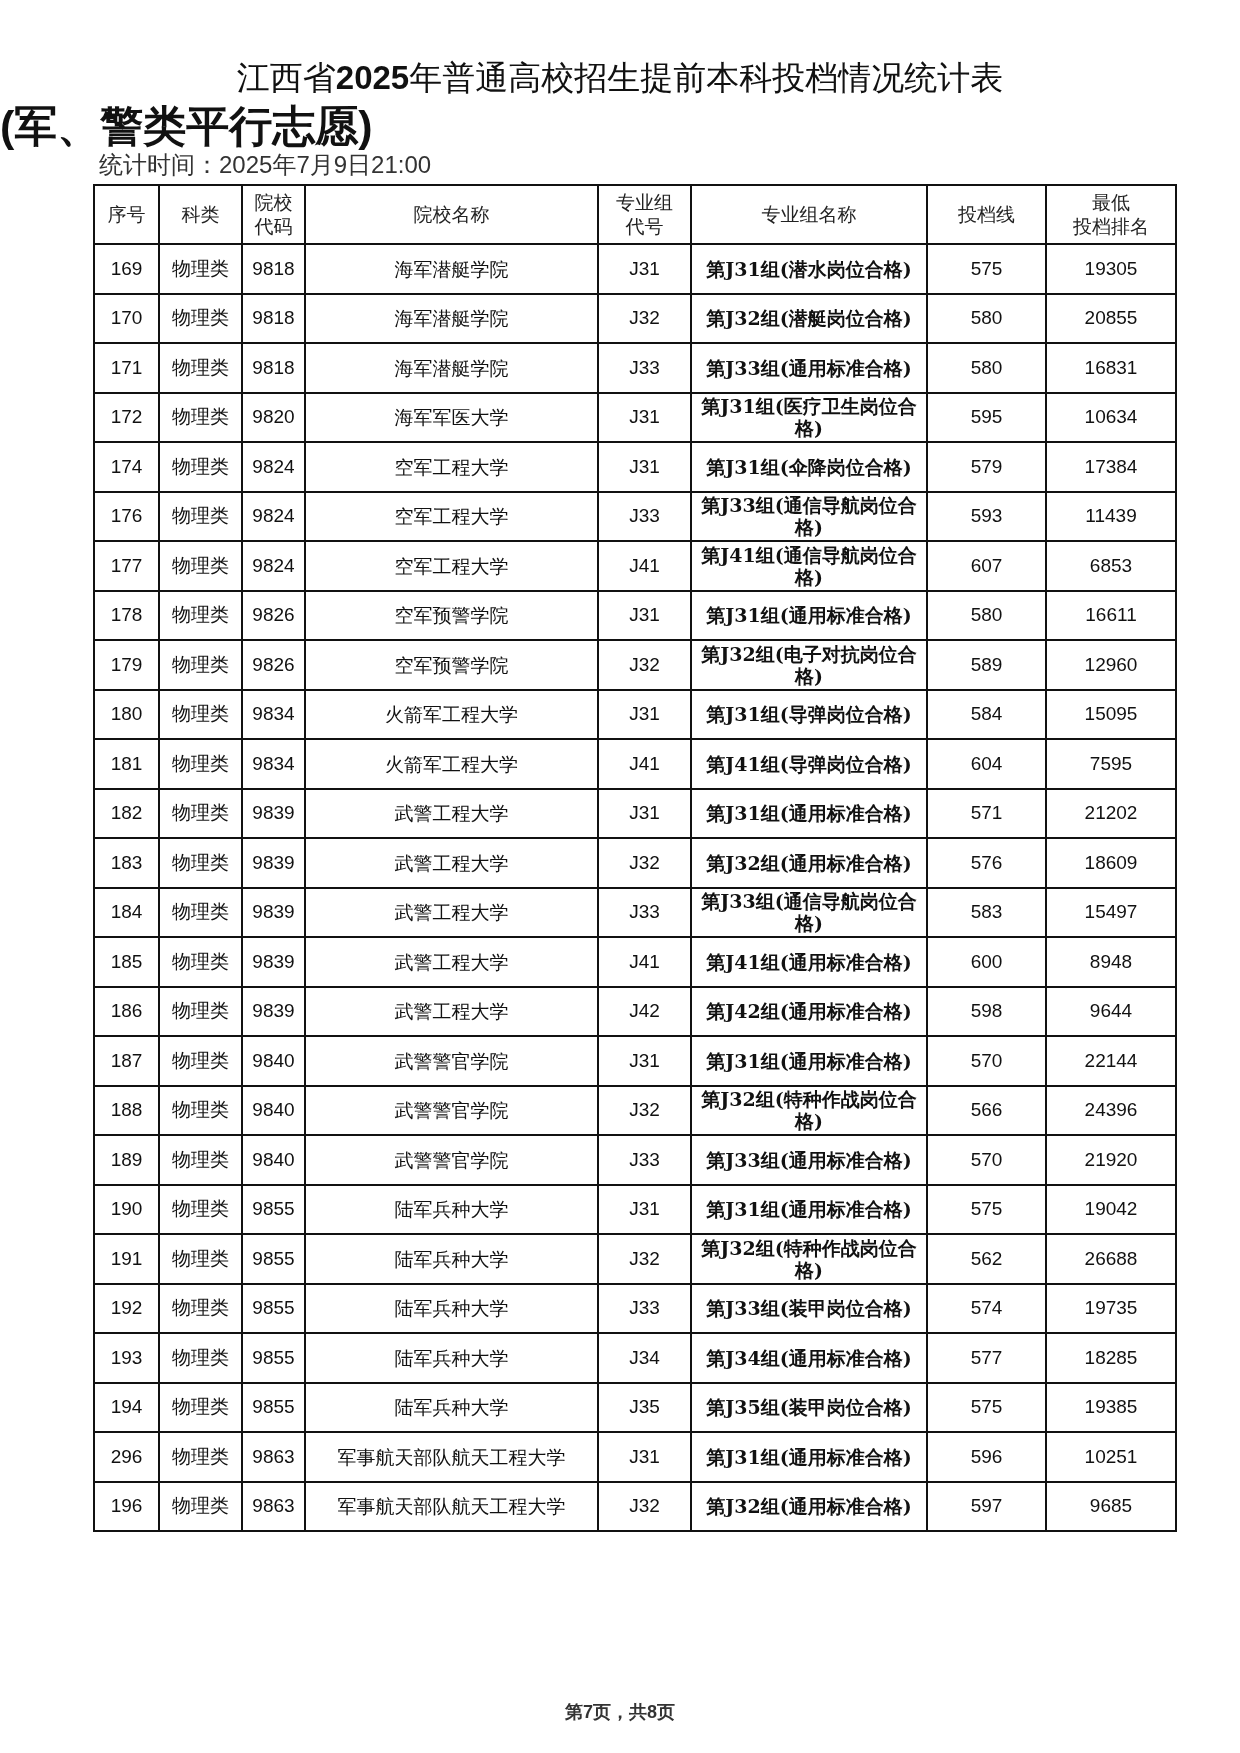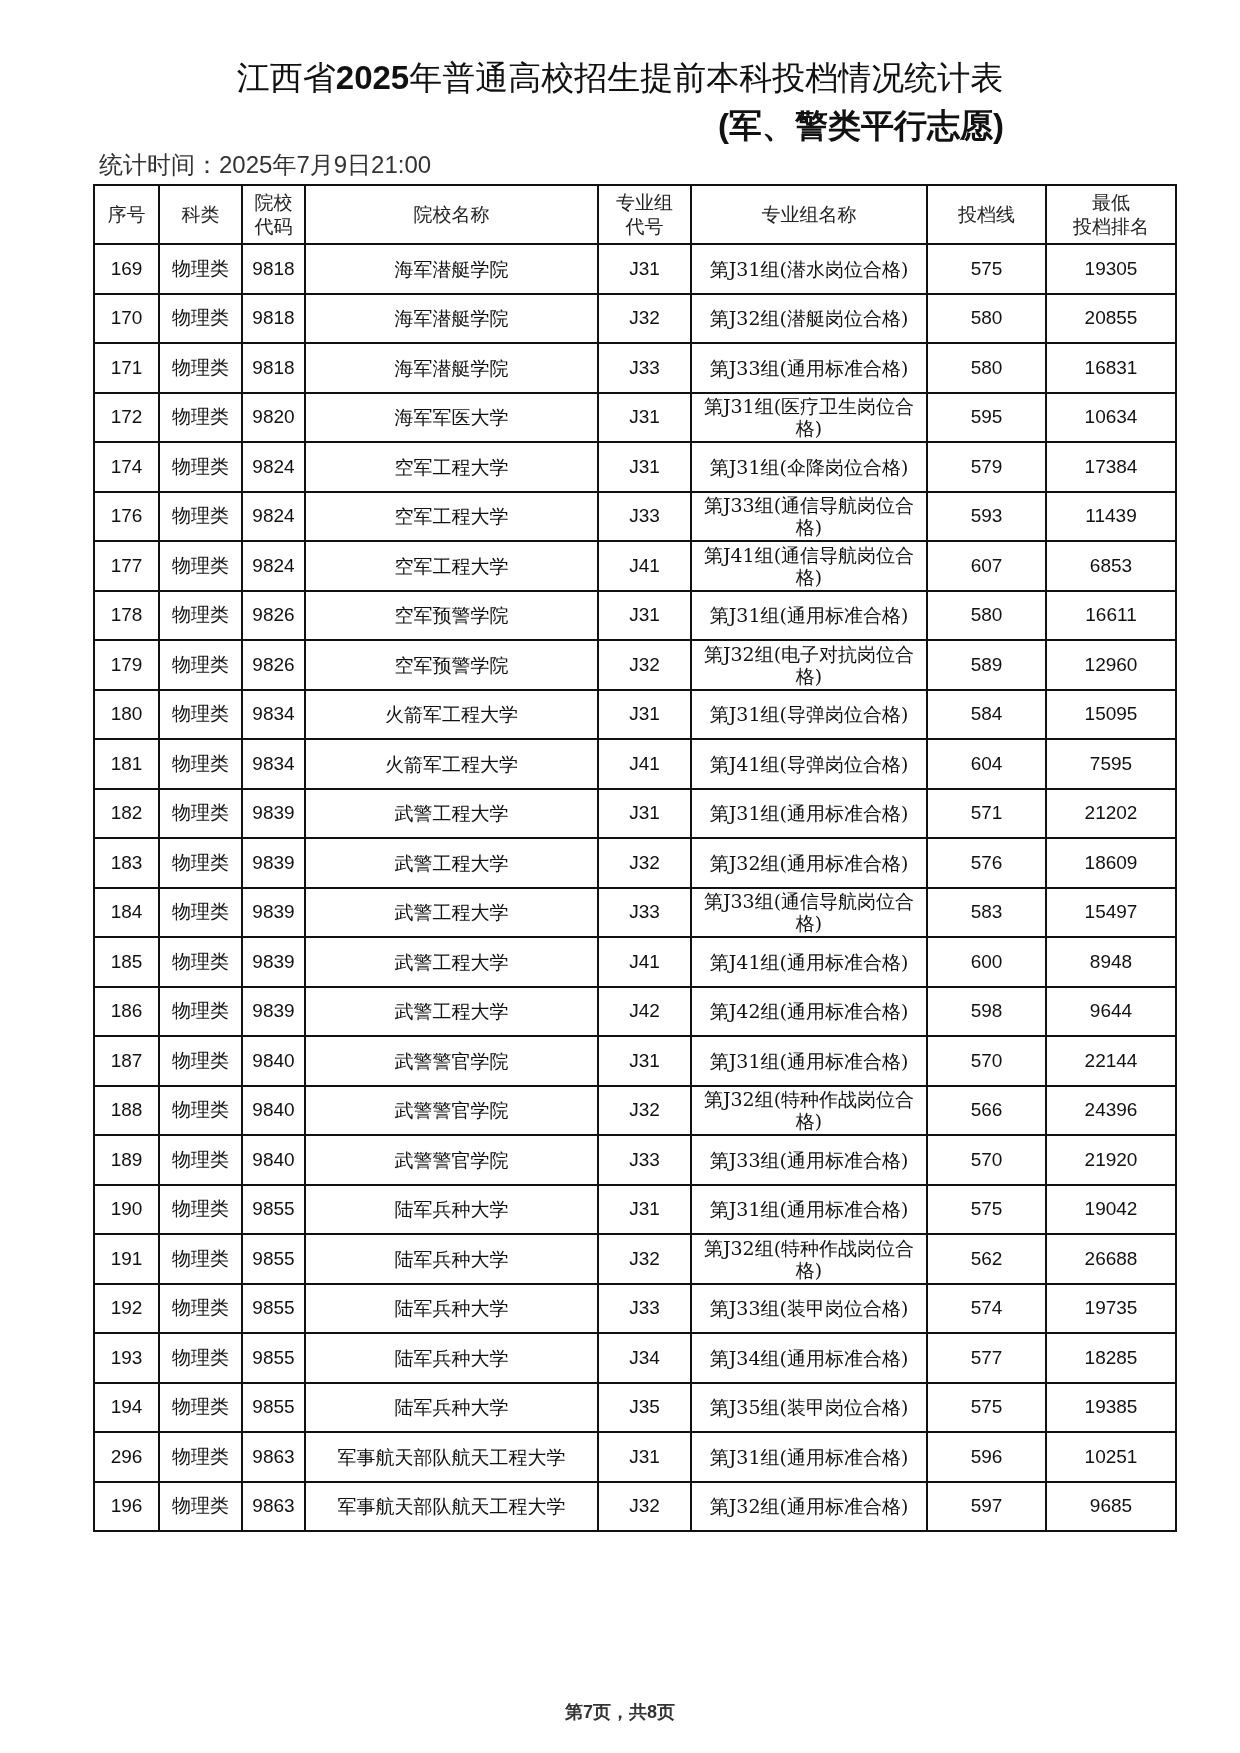--- a/index.html
+++ b/index.html
@@ -1,27 +1,27 @@
 <!DOCTYPE html>
 <html><head>
 <meta charset="utf-8">
 <style>
   html, body { margin: 0; padding: 0; background: #ffffff; }
   body { width: 1240px; height: 1753px; position: relative; font-family: "Liberation Sans", "DejaVu Sans", sans-serif; color: #111; overflow: hidden; }
   .title1 { position: absolute; left: 0; width: 1240px; top: 58px; text-align: center; font-size: 33px; line-height: 40px; color: #111; }
   .title1 b { font-weight: bold; }
-  .title2 { position: absolute; left: 0; width: 1004px; top: 106px; text-align: right; font-size: 33px; line-height: 40px; font-weight: bold; color: #111; }
+  .title2 { position: absolute; left: 0; width: 1004px; top: 106px; text-align: left; font-size: 43px; line-height: 40px; font-weight: bold; color: #111; }
   .stat-time { position: absolute; left: 99px; top: 154px; font-size: 24px; line-height: 22px; color: #333; }
   table.grid { position: absolute; left: 93px; top: 184px; width: 1082px; border-collapse: collapse; table-layout: fixed; }
   table.grid th, table.grid td { border: 2px solid #111; padding: 0; text-align: center; vertical-align: middle; font-size: 19px; overflow: hidden; }
   table.grid th { height: 57px; font-weight: normal; line-height: 24px; color: #222; }
   table.grid td { height: 47.5px; line-height: 22px; color: #111; }
   td.kelei { color: #555; }
   td.name { text-align: left; padding-left: 4px; color: #444; font-family: "DejaVu Serif", "Liberation Serif", serif; font-size: 18px; }
-  td.gname { text-align: left; padding-left: 4px; color: #444; font-family: "DejaVu Serif", "Liberation Serif", serif; font-size: 18px; line-height: 20px; }
+  td.gname { text-align: left; padding-left: 4px; color: #444; font-family: "DejaVu Serif", "Liberation Serif", serif; font-size: 18px; line-height: 20px; font-weight: bold; }
   .footer { position: absolute; left: 0; width: 1240px; top: 1700px; text-align: center; font-size: 18px; color: #333; font-weight: bold; }
 </style>
 </head>
 <body>
 
 <div class="title1"><span>江西省</span><b>2025</b><span>年普通高校招生提前本科投档情况统计表</span></div>
 <div class="title2">(军、警类平行志愿)</div>
 <div class="stat-time">统计时间：2025年7月9日21:00</div>
 
 <table class="grid">

